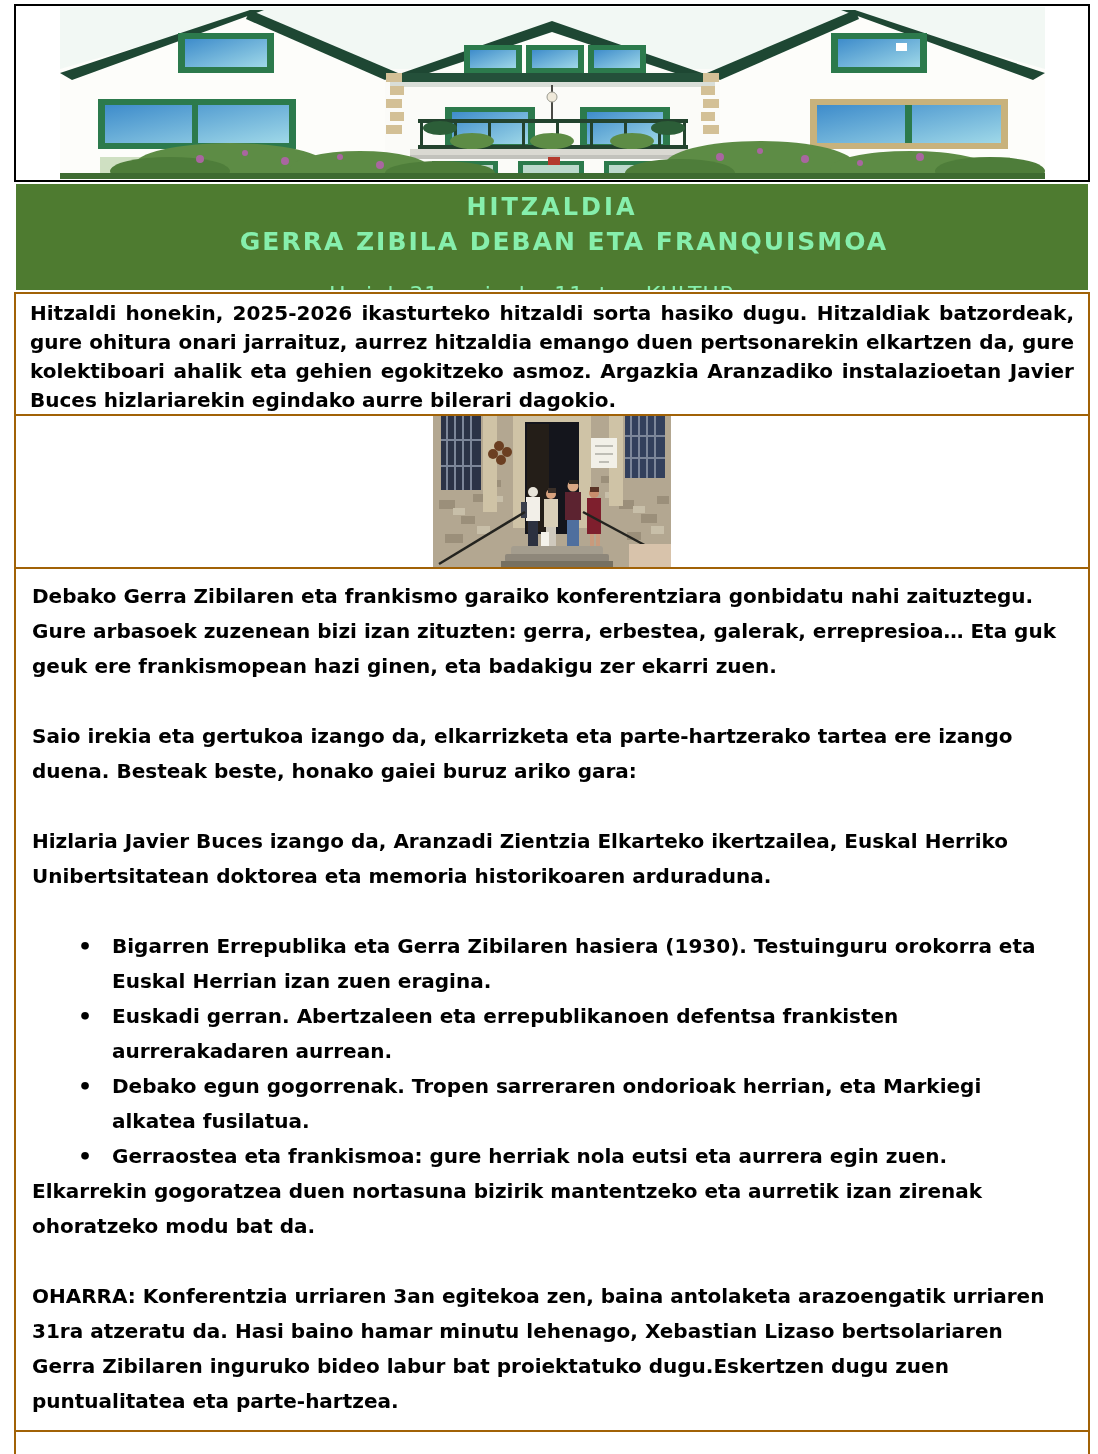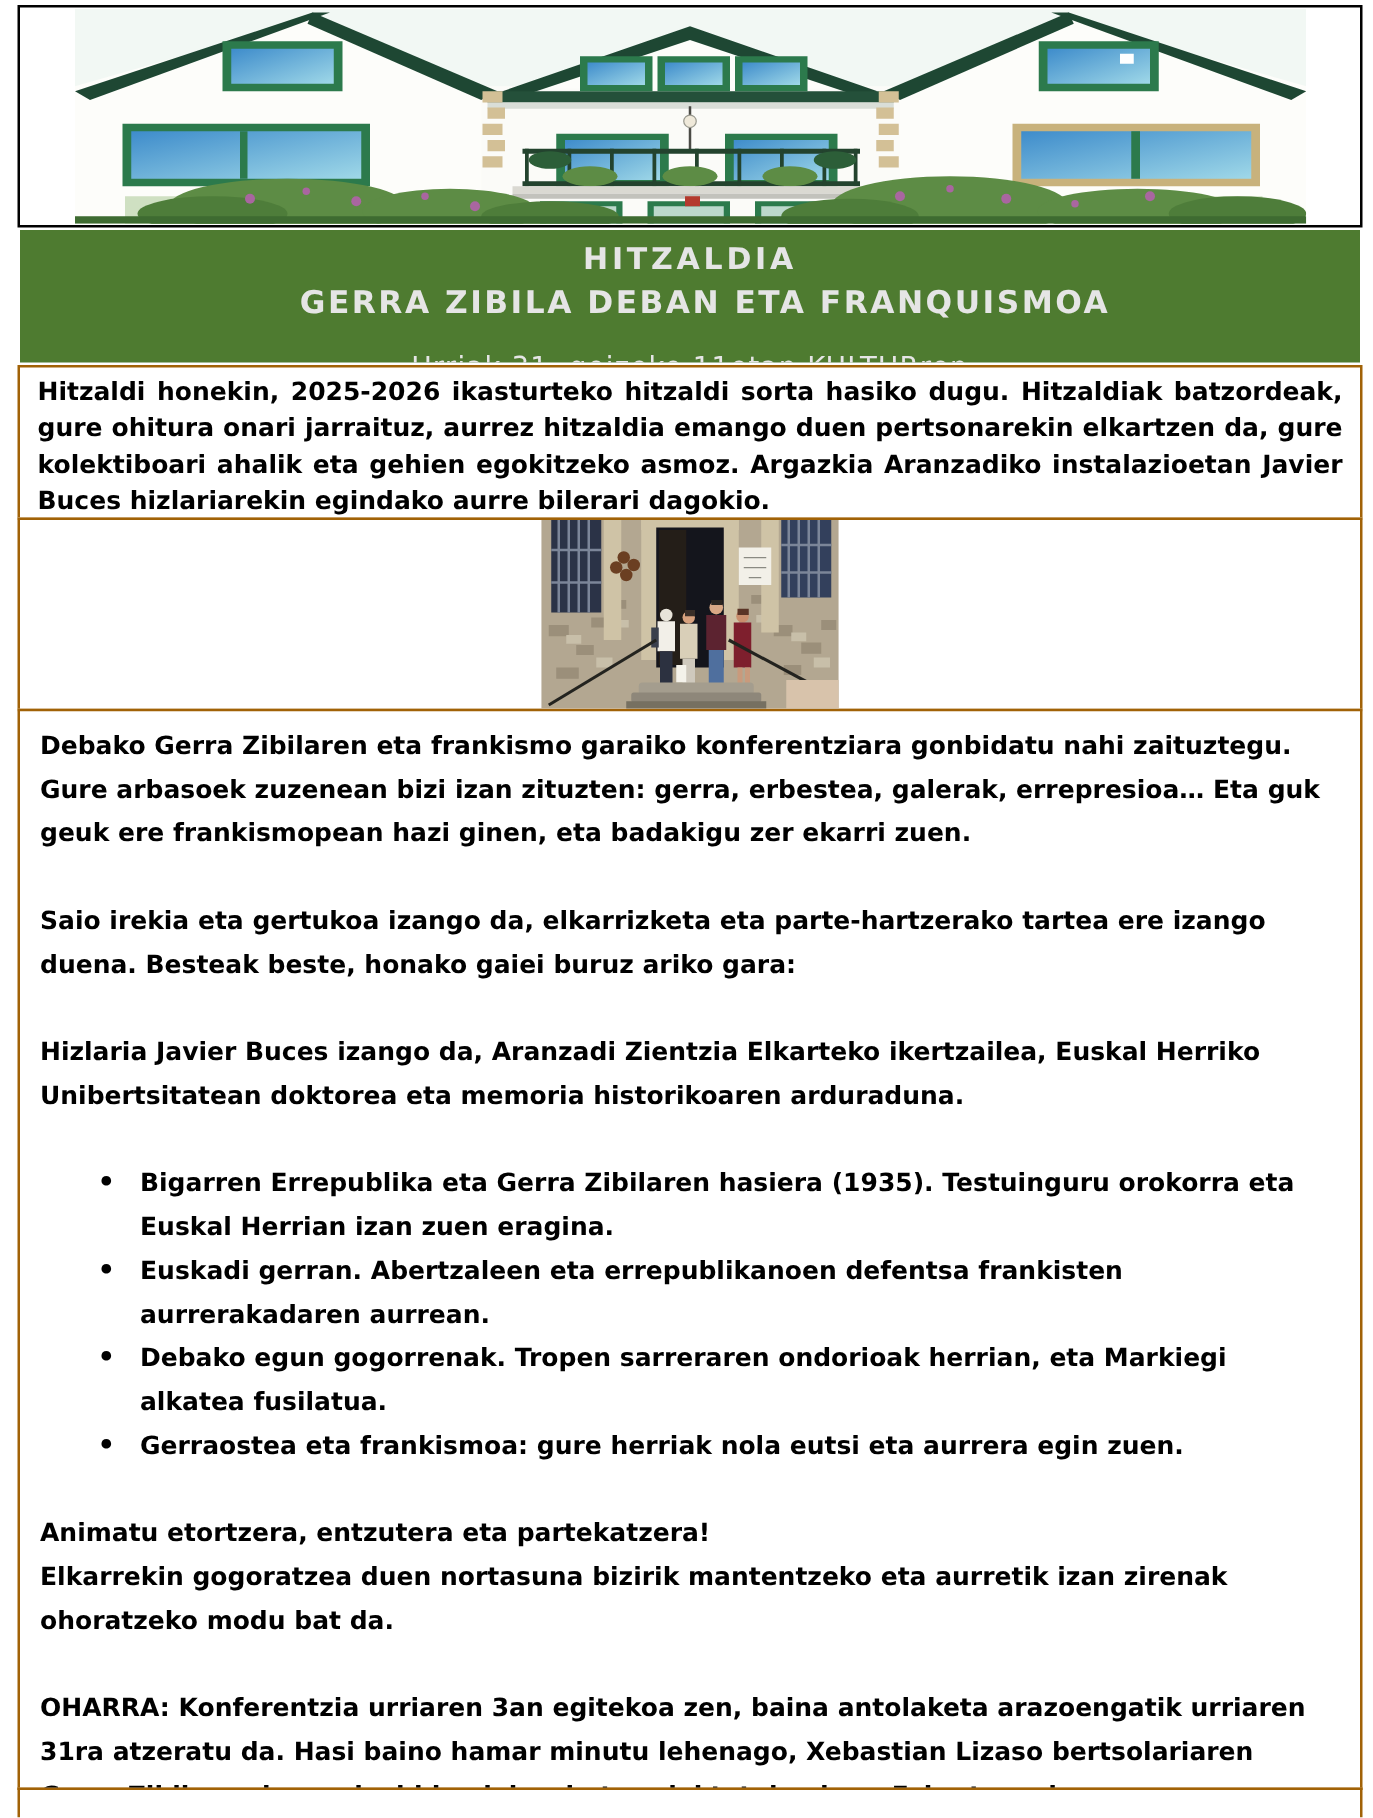--- a/index.html
+++ b/index.html
@@ -22,21 +22,21 @@
     overflow: hidden;
   }
   .building-photo { display: block; margin-top: 1px; }
   
   .banner-row {
     position: relative;
     margin: 2px 10px 0 16px;
     height: 106px;
     background: #4e7b30;
     text-align: center;
-    color: #e5e5e5;
+    color: #86efac;
     padding-top: 6px;
     overflow: hidden;
   }
   .banner-row::before {   
     content: "";
     position: absolute;
     left: -13px; top: 0; bottom: 0;
     width: 2px; background: #000000;
   }
   .banner-title   { font-size: 24px; font-weight: 700; letter-spacing: 3px; line-height: 34px; }
@@ -332,25 +332,24 @@
       <rect x="196" y="128" width="42" height="23" fill="#d8c3ab"></rect>
     </svg>
   </div>
 
   <div class="cell main-cell">
     <p>Debako Gerra Zibilaren eta frankismo garaiko konferentziara gonbidatu nahi zaituztegu.</p>
     <p>Gure arbasoek zuzenean bizi izan zituzten: gerra, erbestea, galerak, errepresioa… Eta guk geuk ere frankismopean hazi ginen, eta badakigu zer ekarri zuen.</p>
     <p class="gap">Saio irekia eta gertukoa izango da, elkarrizketa eta parte-hartzerako tartea ere izango duena. Besteak beste, honako gaiei buruz ariko gara:</p>
     <p class="gap">Hizlaria Javier Buces izango da, Aranzadi Zientzia Elkarteko ikertzailea, Euskal Herriko Unibertsitatean doktorea eta memoria historikoaren arduraduna.</p>
     <ul class="topics">
-      <li>Bigarren Errepublika eta Gerra Zibilaren hasiera (1935). Testuinguru orokorra eta Euskal Herrian izan zuen eragina.</li>
+      <li>Bigarren Errepublika eta Gerra Zibilaren hasiera (1930). Testuinguru orokorra eta Euskal Herrian izan zuen eragina.</li>
       <li>Euskadi gerran. Abertzaleen eta errepublikanoen defentsa frankisten aurrerakadaren aurrean.</li>
       <li>Debako egun gogorrenak. Tropen sarreraren ondorioak herrian, eta Markiegi alkatea fusilatua.</li>
       <li>Gerraostea eta frankismoa: gure herriak nola eutsi eta aurrera egin zuen.</li>
     </ul>
-    <p class="gap">Animatu etortzera, entzutera eta partekatzera!</p>
     <p>Elkarrekin gogoratzea duen nortasuna bizirik mantentzeko eta aurretik izan zirenak ohoratzeko modu bat da.</p>
     <p class="gap">OHARRA: Konferentzia urriaren 3an egitekoa zen, baina antolaketa arazoengatik urriaren 31ra atzeratu da. Hasi baino hamar minutu lehenago, Xebastian Lizaso bertsolariaren Gerra Zibilaren inguruko bideo labur bat proiektatuko dugu.Eskertzen dugu zuen puntualitatea eta parte-hartzea.</p>
   </div>
 
   <div class="cell bottom-cell"></div>
 
 </div>
 
 </body></html>

